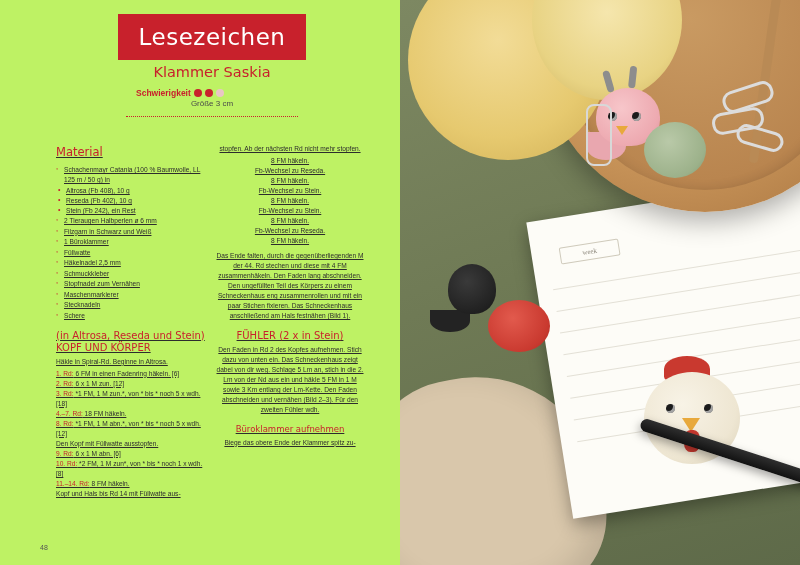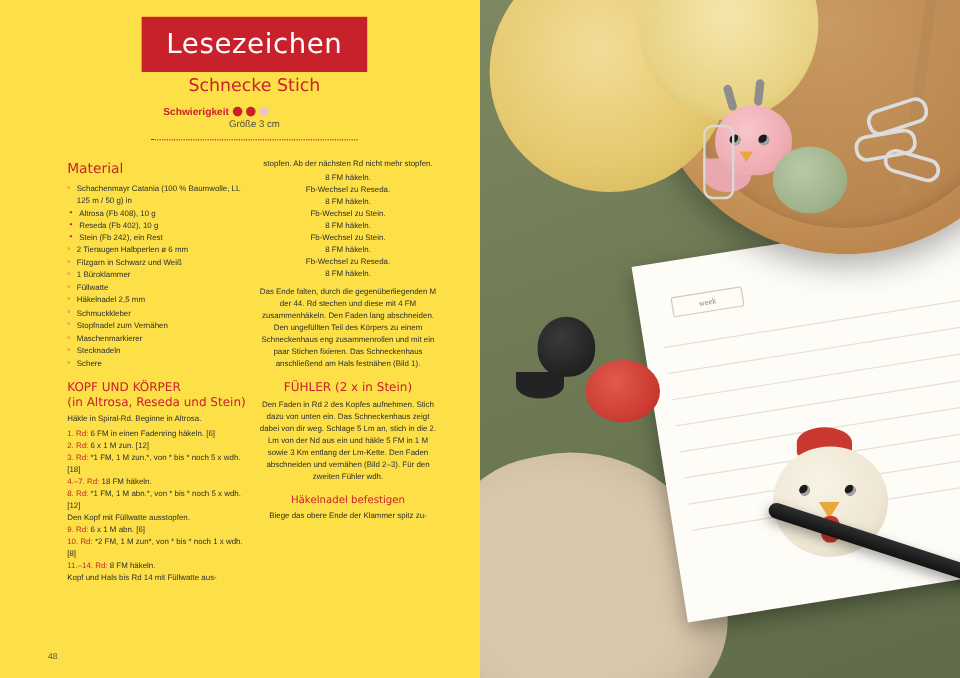--- a/index.html
+++ b/index.html
@@ -14,21 +14,21 @@
     width: 800px; height: 565px;
     background: #ffffff;
     overflow: hidden;
   }
 
   
   #left-page {
     position: absolute;
     left: 0; top: 0;
     width: 446px; height: 565px;
-    background: #fde047;
+    background: #bef264;
     padding-left: 35px;
   }
 
   
   #title-banner {
     position: absolute;
     left: 118px; top: 14px;
     width: 188px; height: 46px;
     background: #c8212c;
     display: flex;
@@ -83,25 +83,26 @@
   #dotted-rule {
     position: absolute;
     left: 126px; top: 116px;
     width: 172px;
     border-top: 1.6px dotted #c8212c;
   }
 
   
   .col {
     position: absolute;
-    top: 132px;
+    top: 144px;
     width: 152px;
     font-size: 6.6px;
     line-height: 1.52;
     color: #2d2d2d;
+    text-decoration: underline;
   }
   #col-left  { left: 56px; }
   #col-right { left: 214px; text-align: center; }
 
   .sec-head {
     color: #c8212c;
     font-family: "DejaVu Sans", sans-serif;
     font-size: 10px;
     line-height: 1.2;
     margin: 9px 0 3px 0;
@@ -365,21 +366,21 @@
 </head>
 <body>
 
 <div id="page">
 
   <div id="left-page">
 
     <div id="title-banner">
       <span class="ttl">Lesezeichen</span>
     </div>
-    <div id="subtitle">Schnecke Stich</div>
+    <div id="subtitle">Klammer Saskia</div>
 
     <div id="difficulty-row">
       <span>Schwierigkeit</span>
       <span class="dot on"></span>
       <span class="dot on"></span>
       <span class="dot off"></span>
     </div>
     <div id="size-line">Größe 3 cm</div>
     <div id="dotted-rule"></div>
 
@@ -398,22 +399,22 @@
         <li>Füllwatte</li>
         <li>Häkelnadel 2,5 mm</li>
         <li>Schmuckkleber</li>
         <li>Stopfnadel zum Vernähen</li>
         <li>Maschenmarkierer</li>
         <li>Stecknadeln</li>
         <li>Schere</li>
       </ul>
 
       <div class="sec-head">
+        <div>(in Altrosa, Reseda und Stein)</div>
         <div>KOPF UND KÖRPER</div>
-        <div>(in Altrosa, Reseda und Stein)</div>
       </div>
 
       <p class="para">Häkle in Spiral-Rd. Beginne in Altrosa.</p>
 
       <p class="rnd"><span class="rd-lbl">1. Rd:</span><span> 6 FM in einen Fadenring häkeln. [6]</span></p>
       <p class="rnd"><span class="rd-lbl">2. Rd:</span><span> 6 x 1 M zun. [12]</span></p>
       <p class="rnd"><span class="rd-lbl">3. Rd:</span><span> *1 FM, 1 M zun.*, von * bis * noch 5 x wdh. [18]</span></p>
       <p class="rnd"><span class="rd-lbl">4.–7. Rd:</span><span> 18 FM häkeln.</span></p>
       <p class="rnd"><span class="rd-lbl">8. Rd:</span><span> *1 FM, 1 M abn.*, von * bis * noch 5 x wdh. [12]</span></p>
       <p class="rnd"><span>Den Kopf mit Füllwatte ausstopfen.</span></p>
@@ -436,21 +437,21 @@
       <p class="rnd"><span class="rd-lbl"></span><span>Fb-Wechsel zu Reseda.</span></p>
       <p class="rnd"><span> 8 FM häkeln.</span></p>
       <p class="rnd"><span class="rd-lbl"></span><span></span></p>
 
       <div class="spacer"></div>
       <p class="para">Das Ende falten, durch die gegenüberliegenden M der 44. Rd stechen und diese mit 4 FM zusammenhäkeln. Den Faden lang abschneiden. Den ungefüllten Teil des Körpers zu einem Schneckenhaus eng zusammenrollen und mit ein paar Stichen fixieren. Das Schneckenhaus anschließend am Hals festnähen (Bild 1).</p>
 
       <div class="sec-head">FÜHLER (2 x in Stein)</div>
       <p class="para">Den Faden in Rd 2 des Kopfes aufnehmen. Stich dazu von unten ein. Das Schneckenhaus zeigt dabei von dir weg. Schlage 5 Lm an, stich in die 2. Lm von der Nd aus ein und häkle 5 FM in 1 M sowie 3 Km entlang der Lm-Kette. Den Faden abschneiden und vernähen (Bild 2–3). Für den zweiten Fühler wdh.</p>
 
-      <div class="sec-head" style="font-size:8.5px;color:#c8212c;">Häkelnadel befestigen</div>
+      <div class="sec-head" style="font-size:8.5px;color:#c8212c;">Büroklammer aufnehmen</div>
       <p class="para">Biege das obere Ende der Klammer spitz zu-</p>
     </div>
 
     <div id="page-num">48</div>
   </div>
 
   <div id="photo">
     <div class="bg-green"></div>
     <div class="cloth"></div>
 

